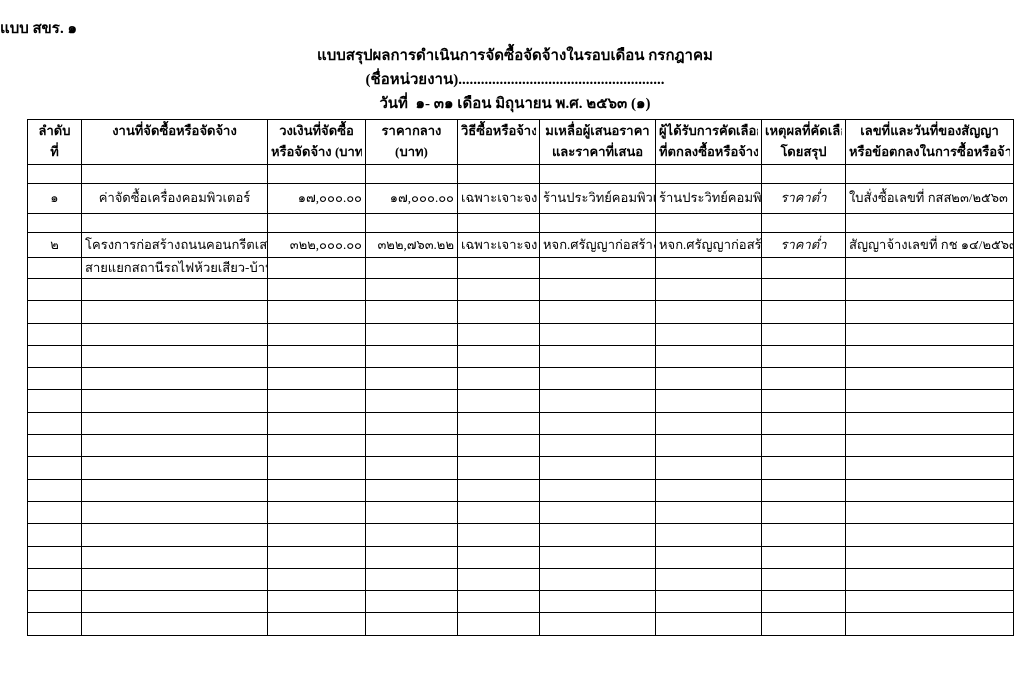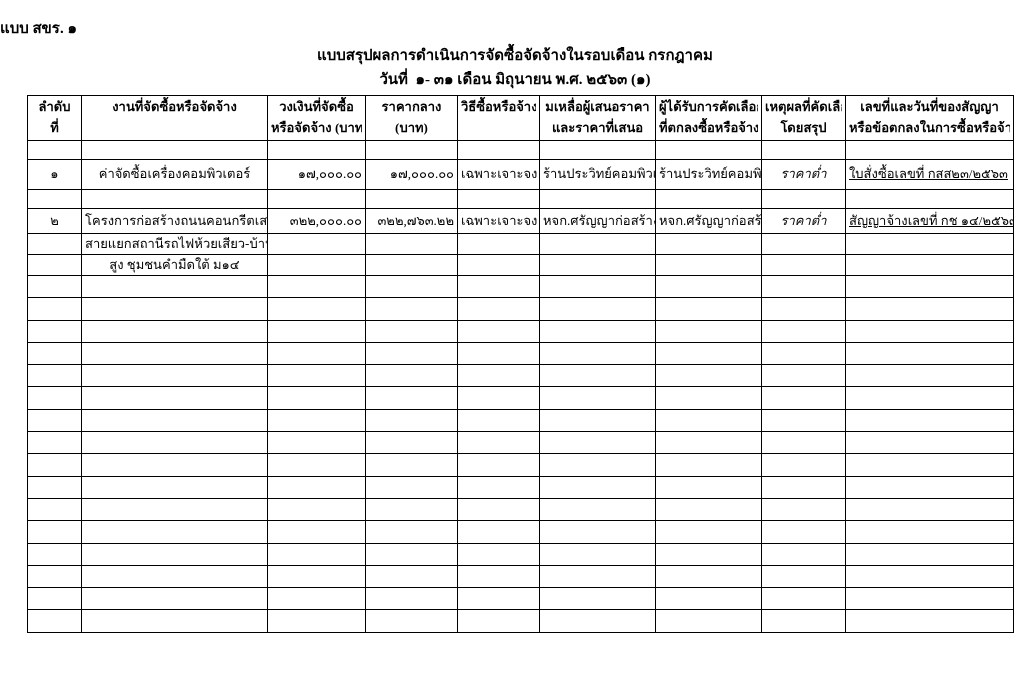--- a/index.html
+++ b/index.html
@@ -66,29 +66,30 @@
   .row-empty  td { height: 21.3px; }
   
   td.c0 { text-align: center; }
   td.c1 { text-align: center;  padding-left: 4px; }
   td.c2 { text-align: right; padding-right: 9px; }
   td.c3 { text-align: right; padding-right: 9px; }
   td.c4 { text-align: left; }
   td.c5 { text-align: center; }
   td.c6 { text-align: center; }
   td.c7 { text-align: center; font-style: italic; }
-  td.c8 { text-align: left;  padding-left: 5px; text-decoration: underline; }
+  td.c8 { text-align: left;  padding-left: 5px; }
 </style>
 </head>
 <body>
 
 <div class="form-code">แบบ สขร. ๑</div>
 
 <div class="title-block">
   <div class="title-line">แบบสรุปผลการดำเนินการจัดซื้อจัดจ้างในรอบเดือน กรกฎาคม</div>
+  <div class="title-line">(ชื่อหน่วยงาน).......................................................</div>
   <div class="title-line">วันที่  ๑- ๓๑ เดือน มิถุนายน พ.ศ. ๒๕๖๓ (๑)</div>
 </div>
 
 <table class="proc-table">
   <colgroup>
     <col style="width:54px">
       <col style="width:186px">
       <col style="width:98px">
     <col style="width:92px">
       <col style="width:82px">
@@ -186,31 +187,20 @@
         <td class="c0"></td>
         <td class="c1">สายแยกสถานีรถไฟห้วยเสียว-บ้านโคก</td>
         <td class="c2"></td>
         <td class="c3"></td>
         <td class="c4"></td>
         <td class="c5"></td>
         <td class="c6"></td>
         <td class="c7"></td>
         <td class="c8"></td>
       </tr>
-      <tr class="row-cont">
-        <td class="c0"></td>
-        <td class="c1">สูง ชุมชนคำมืดใต้ ม๑๔</td>
-        <td class="c2"></td>
-        <td class="c3"></td>
-        <td class="c4"></td>
-        <td class="c5"></td>
-        <td class="c6"></td>
-        <td class="c7"></td>
-        <td class="c8"></td>
-      </tr>
       <tr class="row-empty">
         <td class="c0"></td>
         <td class="c1"></td>
         <td class="c2"></td>
         <td class="c3"></td>
         <td class="c4"></td>
         <td class="c5"></td>
         <td class="c6"></td>
         <td class="c7"></td>
         <td class="c8"></td>

